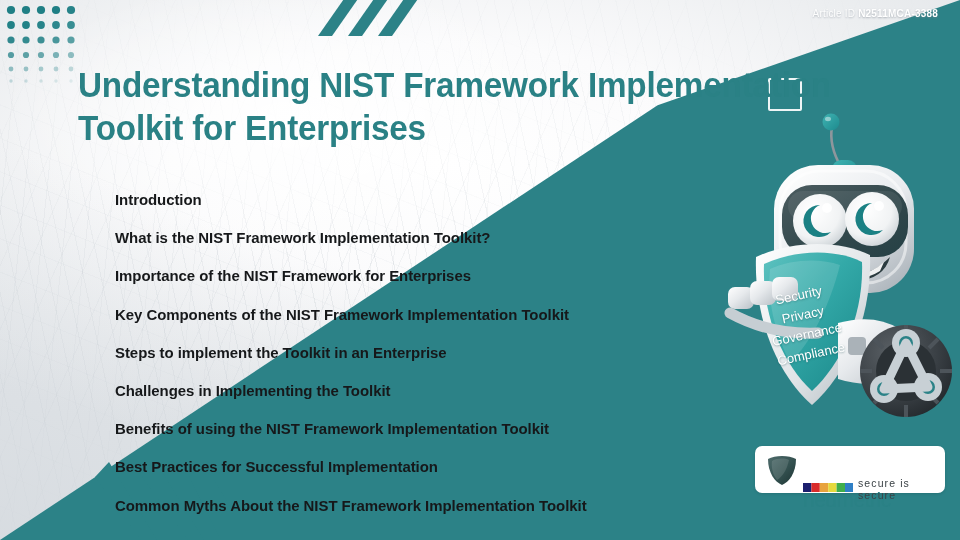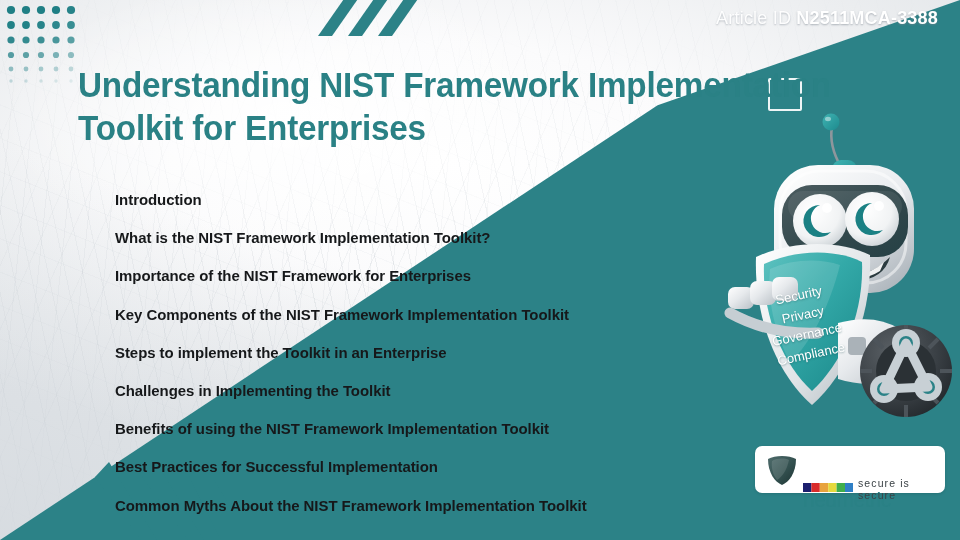--- a/index.html
+++ b/index.html
@@ -78,21 +78,21 @@
     height: 29px;
     border: 2px solid rgba(255,255,255,.92);
     border-radius: 2px;
   }
 
   
   .article-id {
     position: absolute;
     right: 22px;
     top: 8px;
-    font-size: 18px;
+    font-size: 10px;
     letter-spacing: .2px;
     color: #ffffff;
     text-shadow: 0 1px 2px rgba(120,130,140,.55);
     white-space: nowrap;
   }
   .article-id .lbl { font-weight: 400; opacity: .92; }
   .article-id .val { font-weight: 700; }
 
   
   .title {

